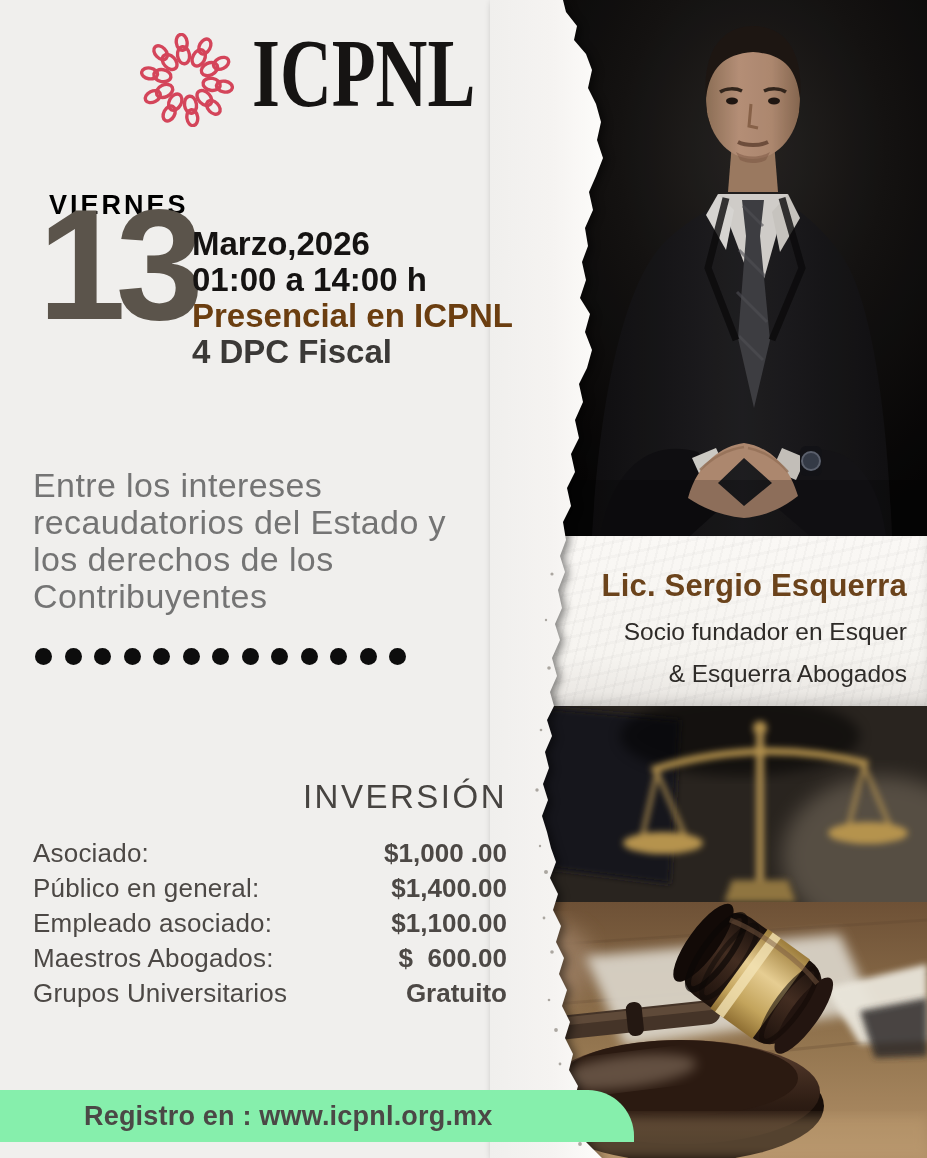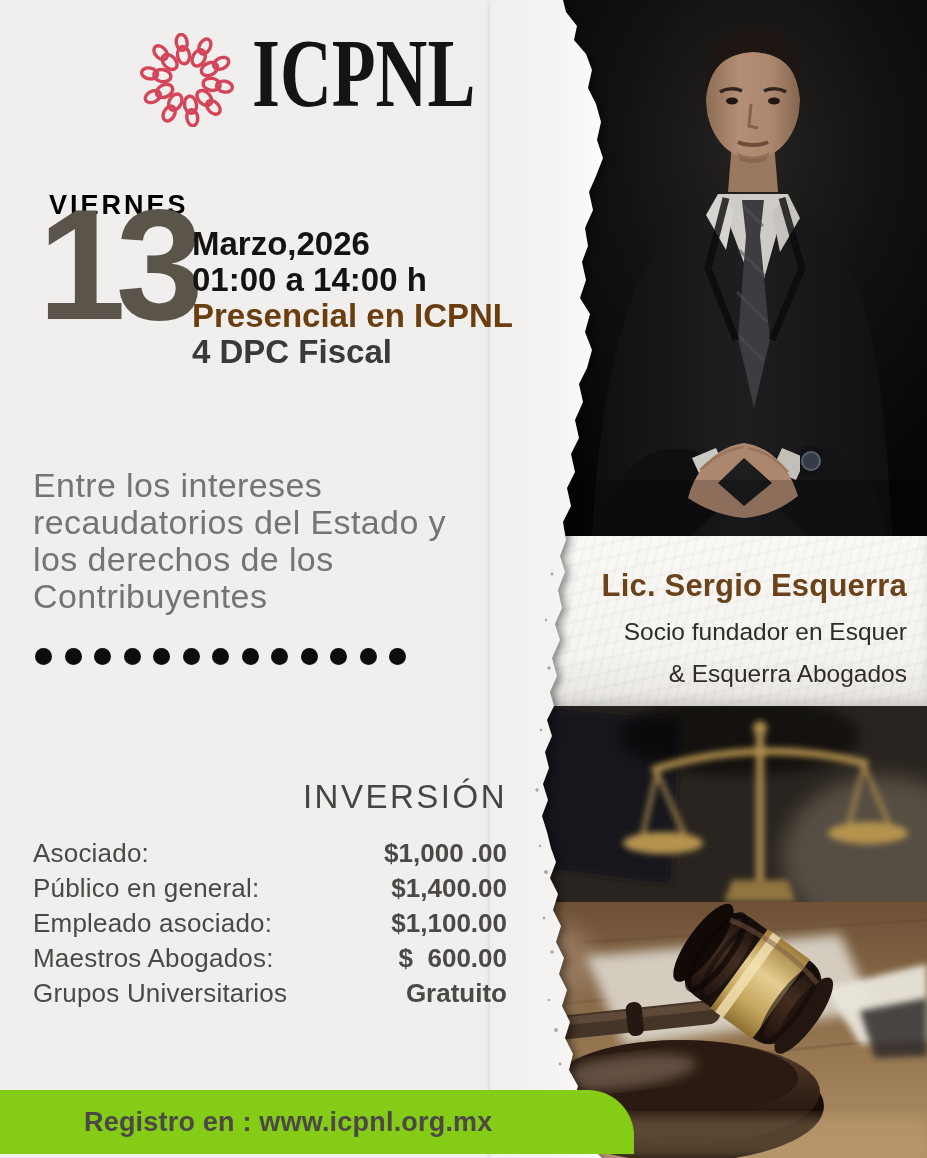--- a/index.html
+++ b/index.html
@@ -48,22 +48,22 @@
                   line-height:37px;letter-spacing:0.4px;white-space:nowrap;}
   .dots{position:absolute;left:35px;top:648px;display:flex;gap:12.5px;}
   .dots span{width:17px;height:17px;border-radius:50%;background:#0d0d0d;display:block;}
   .inv-heading{position:absolute;left:33px;top:778px;width:474px;text-align:right;
                font-size:33px;font-weight:normal;letter-spacing:2.5px;color:#474441;}
   .inv-rows{position:absolute;left:33px;top:838px;width:474px;}
   .inv-row{display:flex;justify-content:space-between;align-items:baseline;height:35px;}
   .inv-label{font-size:26px;font-weight:normal;color:#4c4845;letter-spacing:0.2px;}
   .inv-price{font-size:26px;font-weight:bold;color:#4c4845;white-space:pre;text-align:left;}
   .footer-bar{
-    position:absolute;left:0;top:1090px;width:634px;height:64px;z-index:4;
-    background:#84cc16;border-top-right-radius:46px;
+    position:absolute;left:0;top:1090px;width:634px;height:52px;z-index:4;
+    background:#86efac;border-top-right-radius:46px;
     display:flex;align-items:center;
   }
   .footer-text{margin-left:84px;font-size:27px;font-weight:bold;color:#4b4846;letter-spacing:0.2px;}
 </style>
 </head>
 <body>
 
 <div class="poster">
 
   <div class="photo-top">

